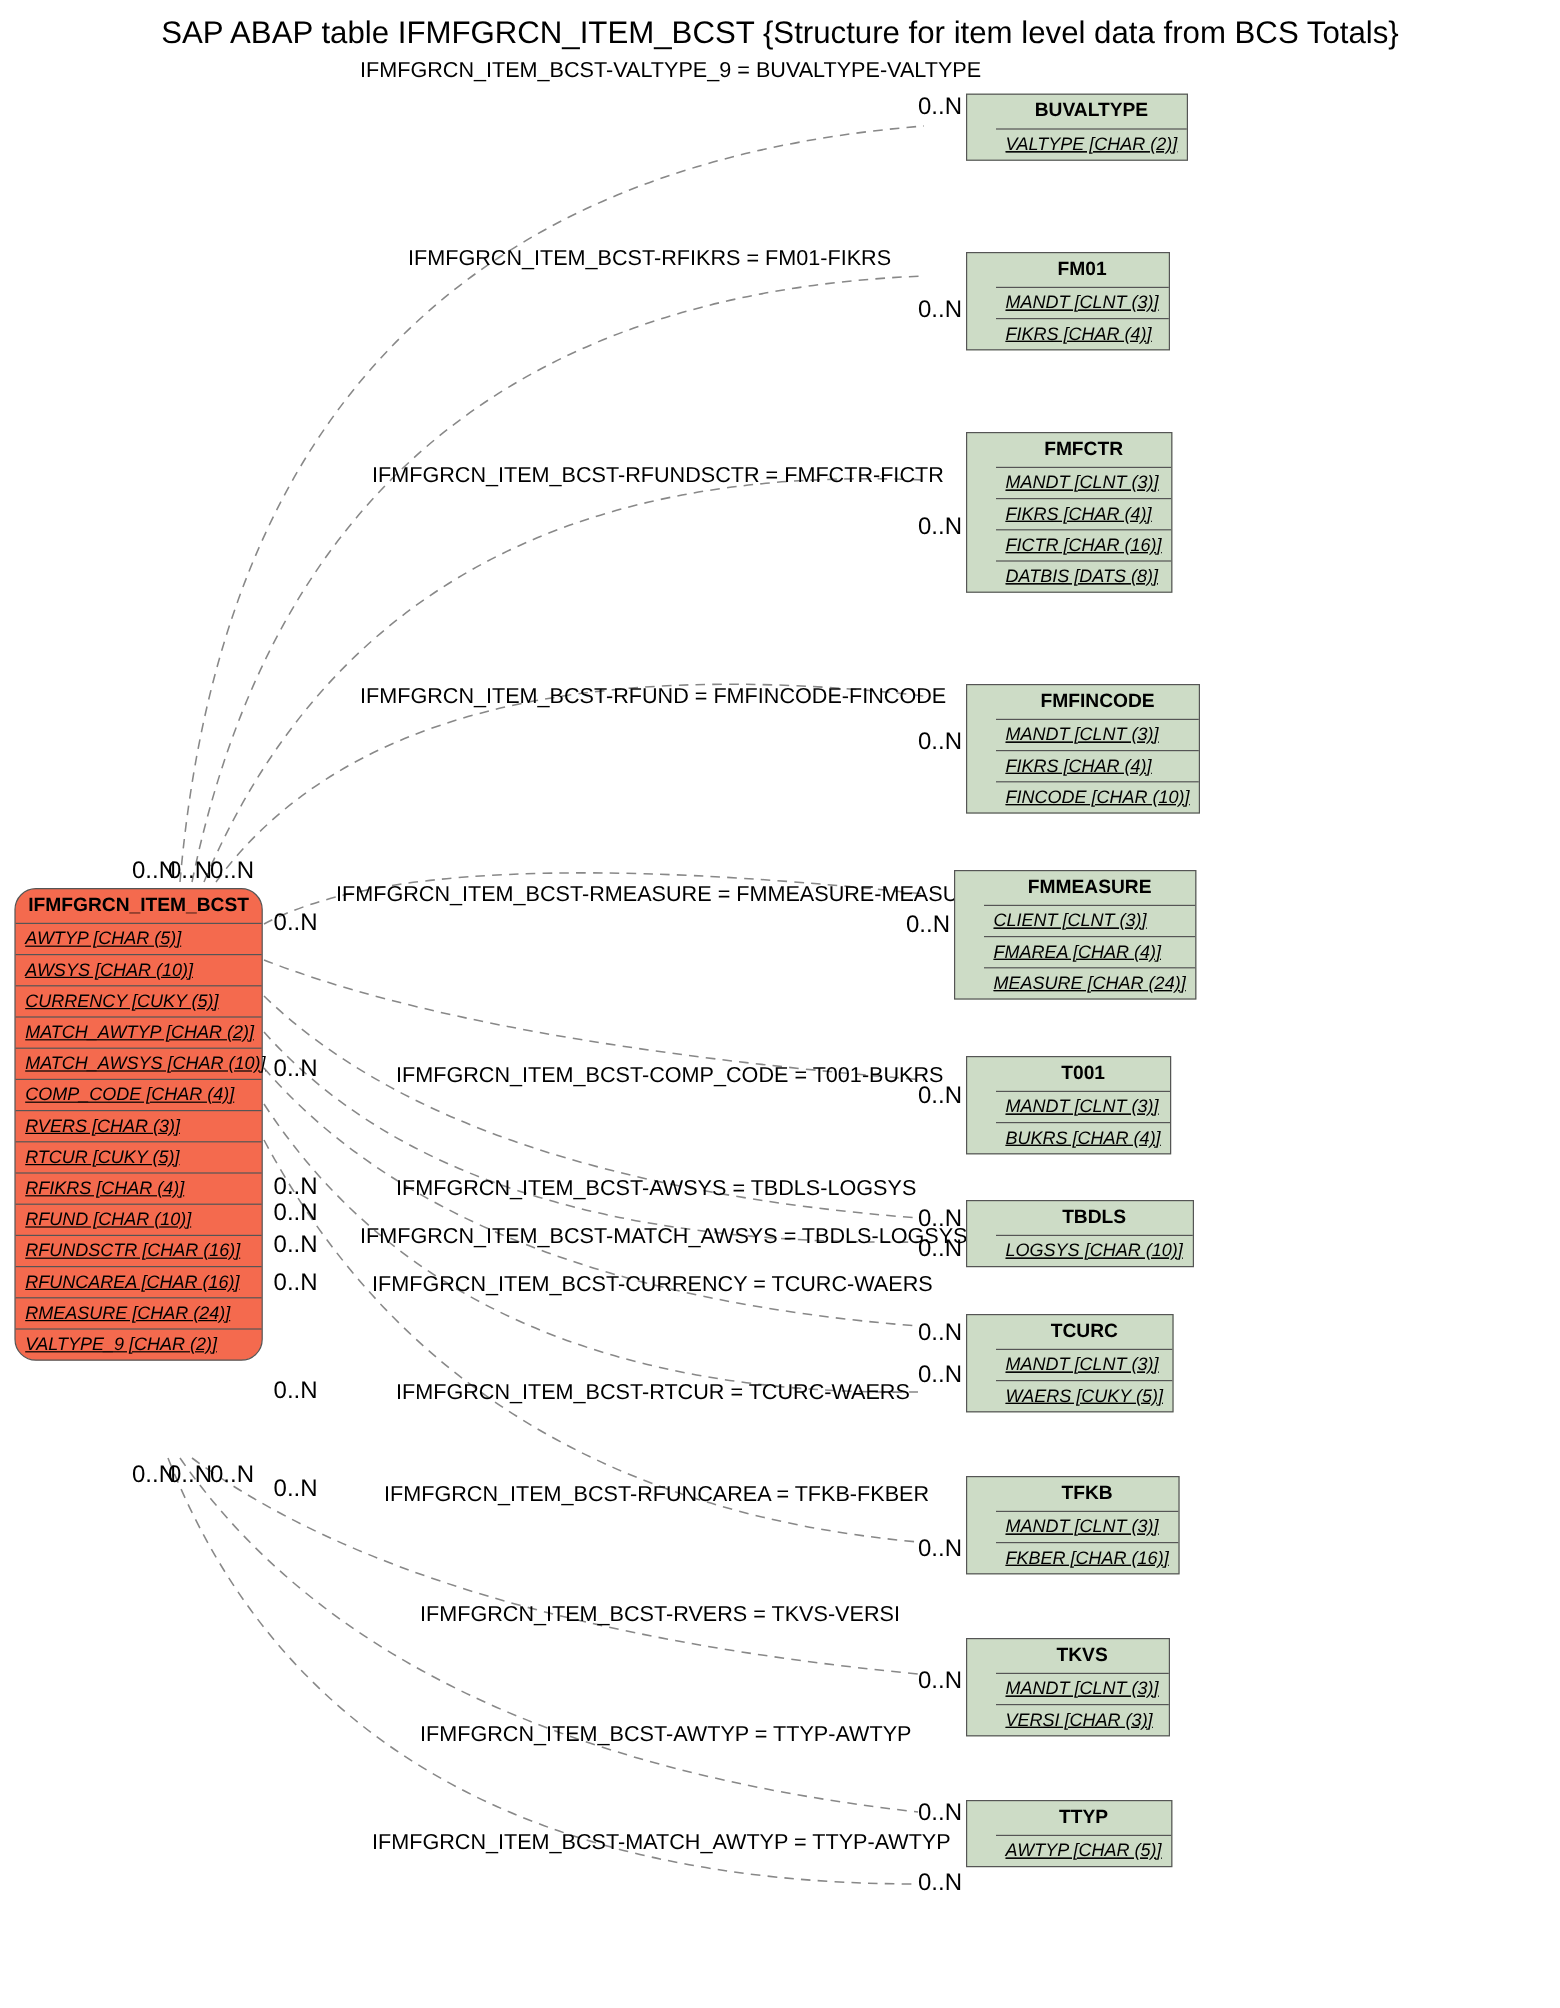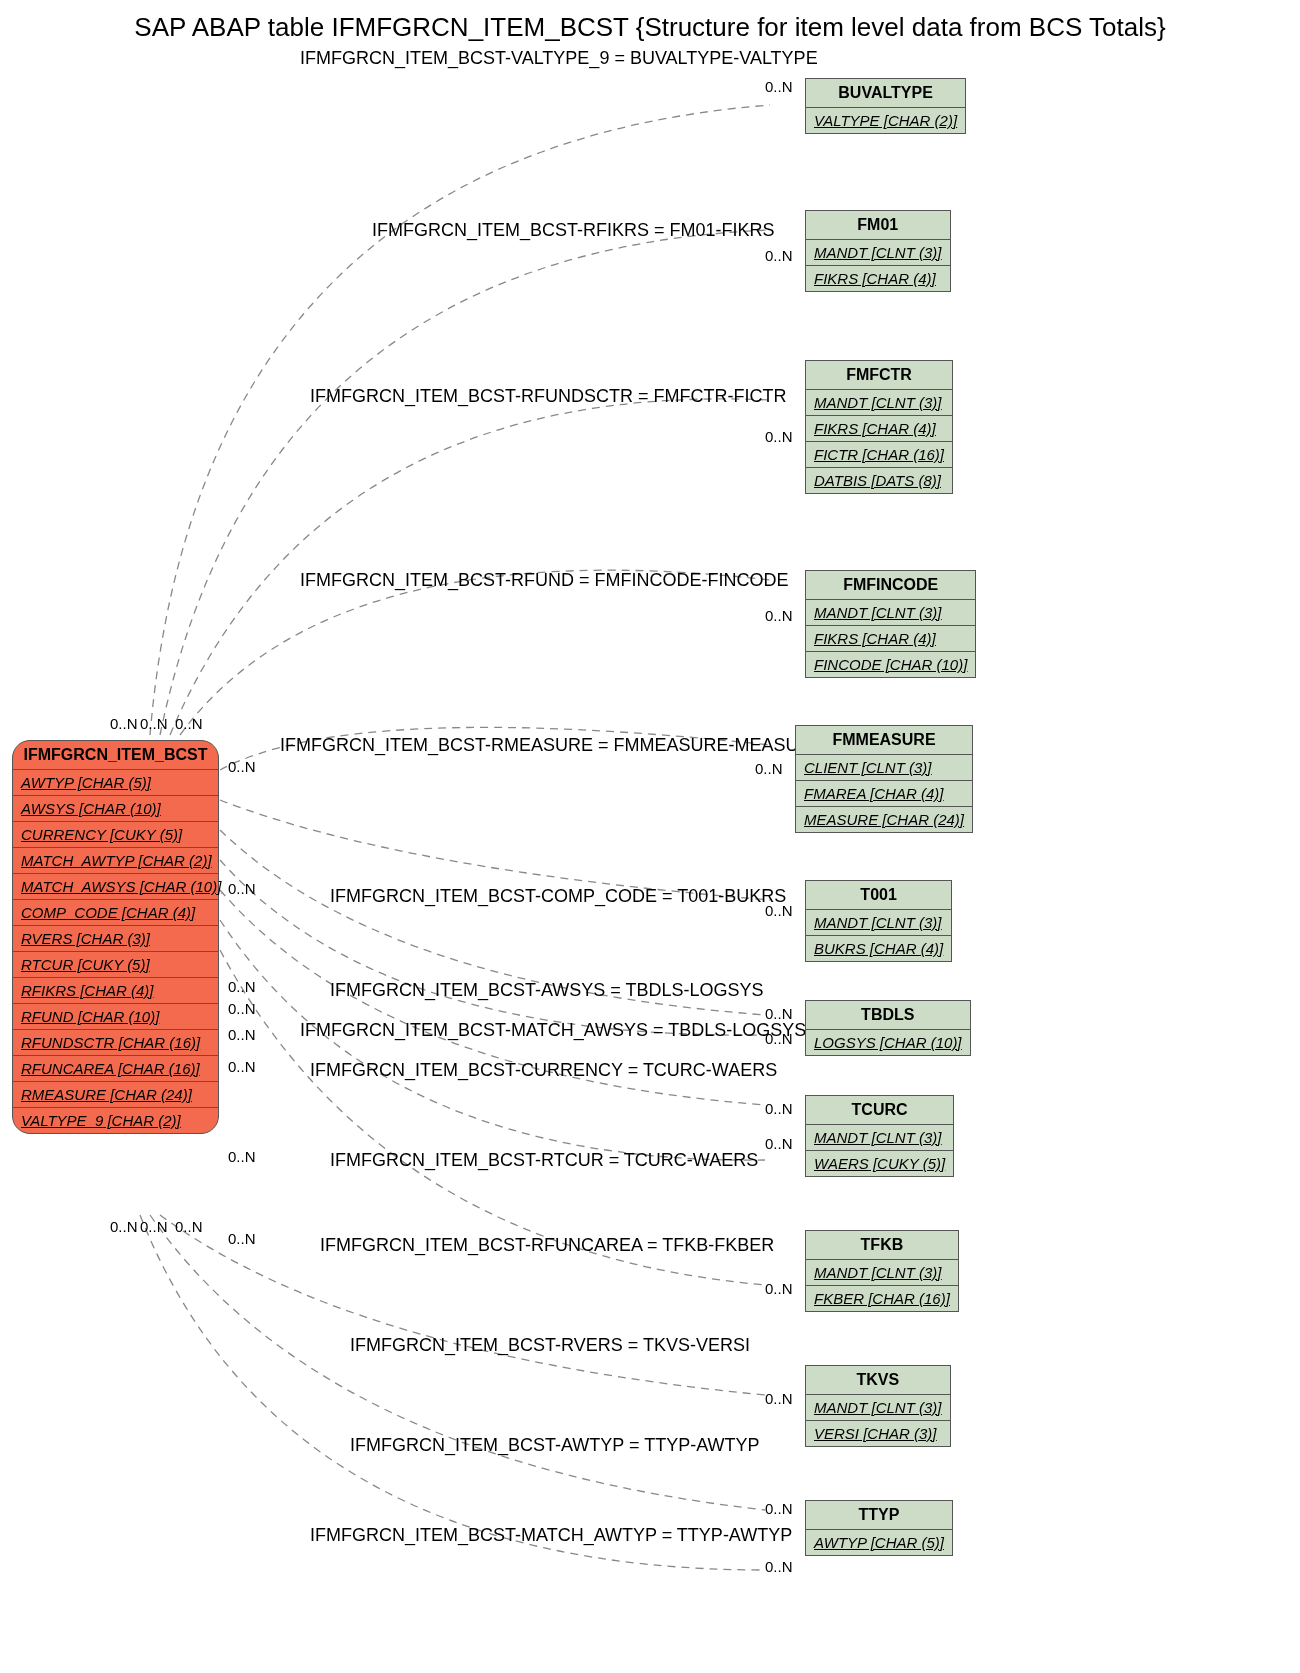--- a/index.html
+++ b/index.html
@@ -41,24 +41,24 @@
     padding: 4px 8px;
     font-style: italic;
     font-size: 15px;
     border-bottom: 1px solid #555;
     white-space: nowrap;
     text-decoration: underline;
   }
   .entity .row:last-child { border-bottom: none; }
   .entity .ul { text-decoration: underline; }
   .main-entity { background: #f46a4e; }
-  .ref-entity { background: #cddcc6; }
+  .ref-entity { background: #cddcc6; padding-left: 24px; }
   .card-label {
     position: absolute;
-    font-size: 15px;
+    font-size: 20px;
   }
   svg.connectors {
     position: absolute;
     top: 0; left: 0;
     width: 1300px; height: 1673px;
     pointer-events: none;
   }
   svg path {
     fill: none;
     stroke: #888;
@@ -84,21 +84,21 @@
     <path d="M 220 860 Q 380 1040 765 1035"></path>
     <path d="M 220 890 Q 380 1075 765 1105"></path>
     <path d="M 220 920 Q 380 1165 765 1160"></path>
     <path d="M 220 950 Q 380 1250 765 1285"></path>
     <path d="M 160 1215 Q 350 1355 765 1395"></path>
     <path d="M 150 1215 Q 320 1460 765 1510"></path>
     <path d="M 140 1215 Q 280 1570 765 1570"></path>
   </svg>
 
   <div class="subtitle-label" style="top:48px; left:300px;">IFMFGRCN_ITEM_BCST-VALTYPE_9 = BUVALTYPE-VALTYPE</div>
-  <div class="subtitle-label" style="top:220px; left:340px;margin-left:32px;">IFMFGRCN_ITEM_BCST-RFIKRS = FM01-FIKRS</div>
+  <div class="subtitle-label" style="top:205px; left:340px;">IFMFGRCN_ITEM_BCST-RFIKRS = FM01-FIKRS</div>
   <div class="subtitle-label" style="top:386px; left:310px;">IFMFGRCN_ITEM_BCST-RFUNDSCTR = FMFCTR-FICTR</div>
   <div class="subtitle-label" style="top:570px; left:300px;">IFMFGRCN_ITEM_BCST-RFUND = FMFINCODE-FINCODE</div>
   <div class="subtitle-label" style="top:735px; left:280px;">IFMFGRCN_ITEM_BCST-RMEASURE = FMMEASURE-MEASURE</div>
   <div class="subtitle-label" style="top:886px; left:330px;">IFMFGRCN_ITEM_BCST-COMP_CODE = T001-BUKRS</div>
   <div class="subtitle-label" style="top:980px; left:330px;">IFMFGRCN_ITEM_BCST-AWSYS = TBDLS-LOGSYS</div>
   <div class="subtitle-label" style="top:1020px; left:300px;">IFMFGRCN_ITEM_BCST-MATCH_AWSYS = TBDLS-LOGSYS</div>
   <div class="subtitle-label" style="top:1060px; left:310px;">IFMFGRCN_ITEM_BCST-CURRENCY = TCURC-WAERS</div>
   <div class="subtitle-label" style="top:1150px; left:330px;">IFMFGRCN_ITEM_BCST-RTCUR = TCURC-WAERS</div>
   <div class="subtitle-label" style="top:1235px; left:320px;">IFMFGRCN_ITEM_BCST-RFUNCAREA = TFKB-FKBER</div>
   <div class="subtitle-label" style="top:1335px; left:350px;">IFMFGRCN_ITEM_BCST-RVERS = TKVS-VERSI</div>

